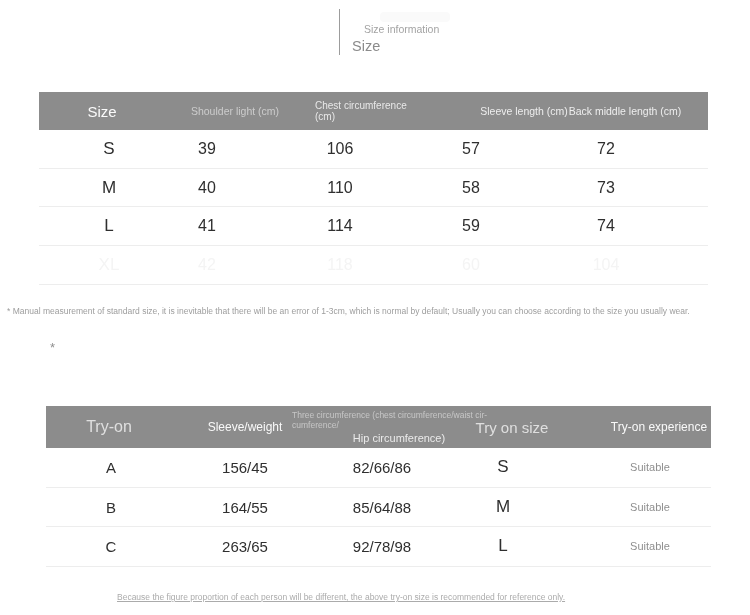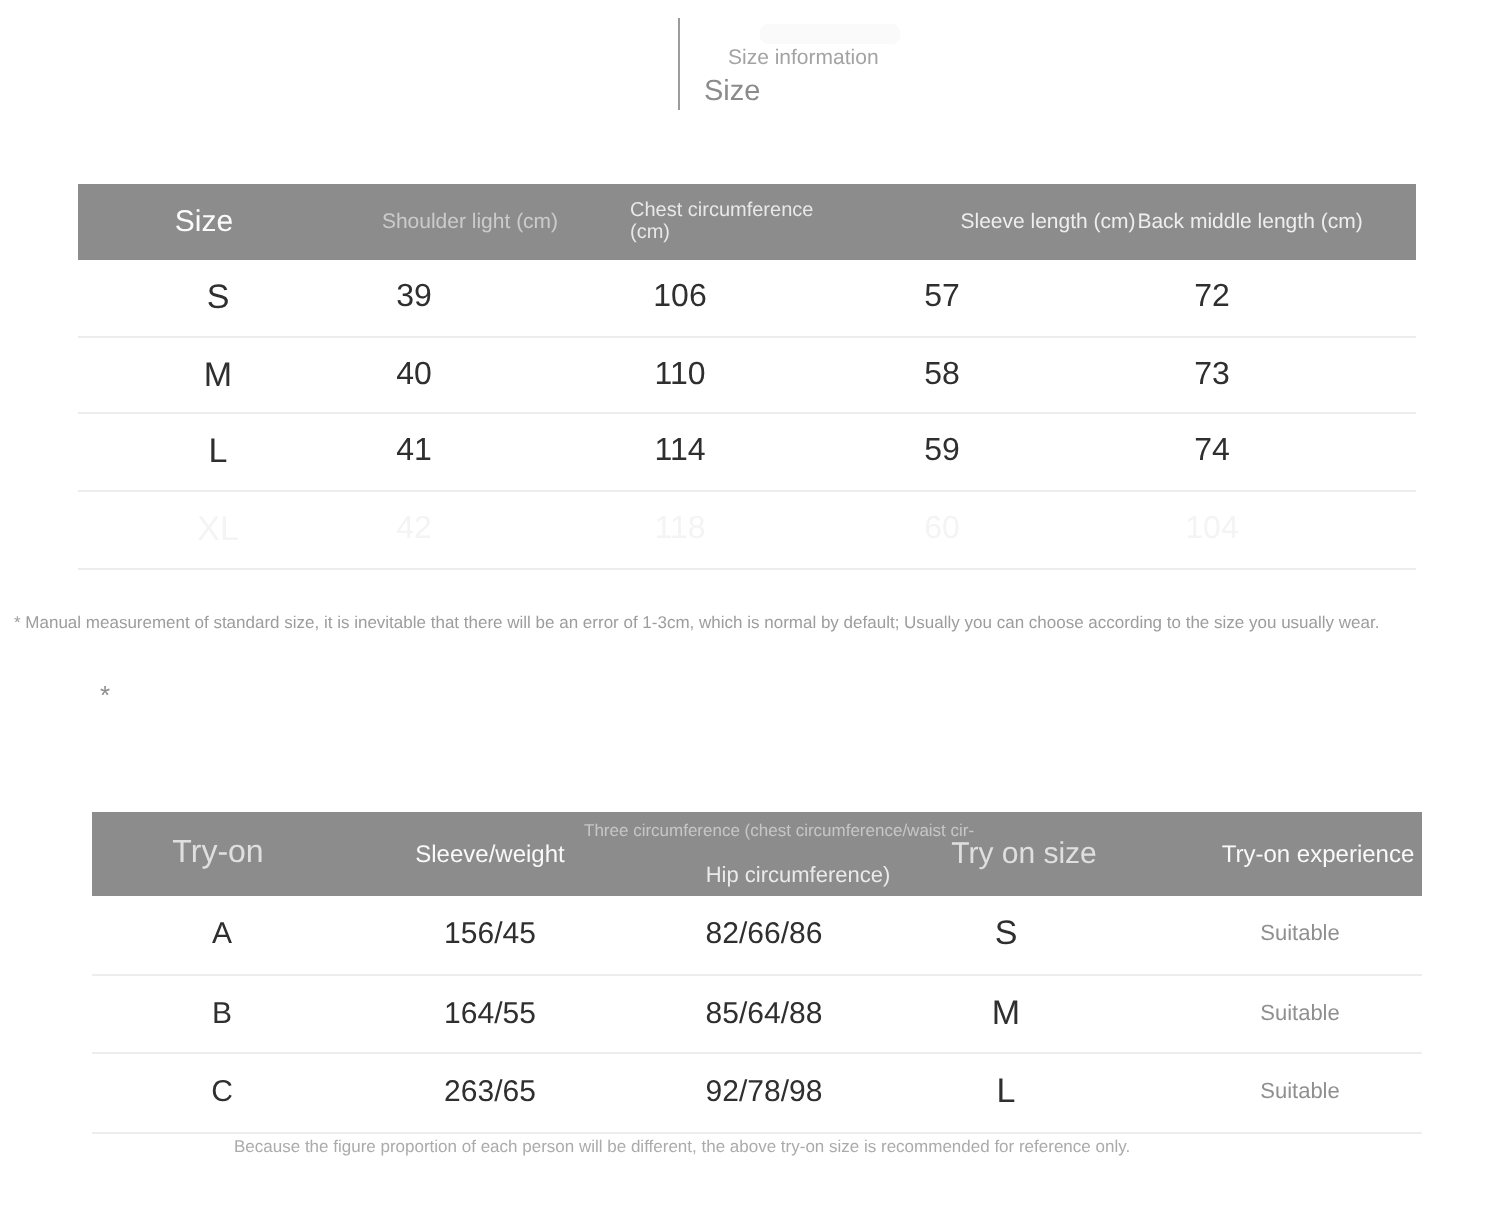--- a/index.html
+++ b/index.html
@@ -53,21 +53,21 @@
             font-size:11px;color:rgba(255,255,255,0.82);white-space:nowrap;}
   .t2-h-size{left:466px;font-size:15px;color:rgba(255,255,255,0.72);}
   .t2-h-exp{left:613px;font-size:12px;color:rgba(255,255,255,0.95);}
   #tryon-table .row{height:38.5px;}
   .t2-c1{left:65px;font-size:15px;}
   .t2-c2{left:199px;font-size:15px;}
   .t2-c3{left:336px;font-size:15px;}
   .t2-c4{left:457px;font-size:17px;}
   .t2-c5{left:604px;font-size:11px;color:#8f8f8f;}
 
-  .footnote{position:absolute;left:117px;top:568px;font-size:8.5px;color:#ababab;white-space:nowrap;}
+  .footnote{position:absolute;left:117px;top:592px;font-size:8.5px;color:#ababab;white-space:nowrap;text-decoration:underline;}
 </style>
 </head>
 <body>
 
 <div class="wm-smudge"></div>
 <div class="title-rule"></div>
 <div class="page-subtitle">Size information</div>
 <div class="page-title">Size</div>
 
 <div id="size-table" class="tbl">
@@ -116,20 +116,21 @@
 <div class="note-color-asterisk">*</div>
 <div class="note-color">
 </div>
 
 <div id="tryon-table" class="tbl">
   <div class="tbl-head">
     <span class="hc t2-h-tryon">Try-on</span>
     <span class="hc t2-h-hw">Sleeve/weight</span>
     <span class="t2-h-circ">
       <div>Three circumference (chest circumference/waist cir-</div>
+      <div>cumference/</div>
     </span>
     <span class="t2-h-hip">Hip circumference)</span>
     <span class="hc t2-h-size">Try on size</span>
     <span class="hc t2-h-exp">Try-on experience</span>
   </div>
 
   <div class="row">
     <span class="c t2-c1">A</span>
     <span class="c t2-c2">156/45</span>
     <span class="c t2-c3">82/66/86</span>

